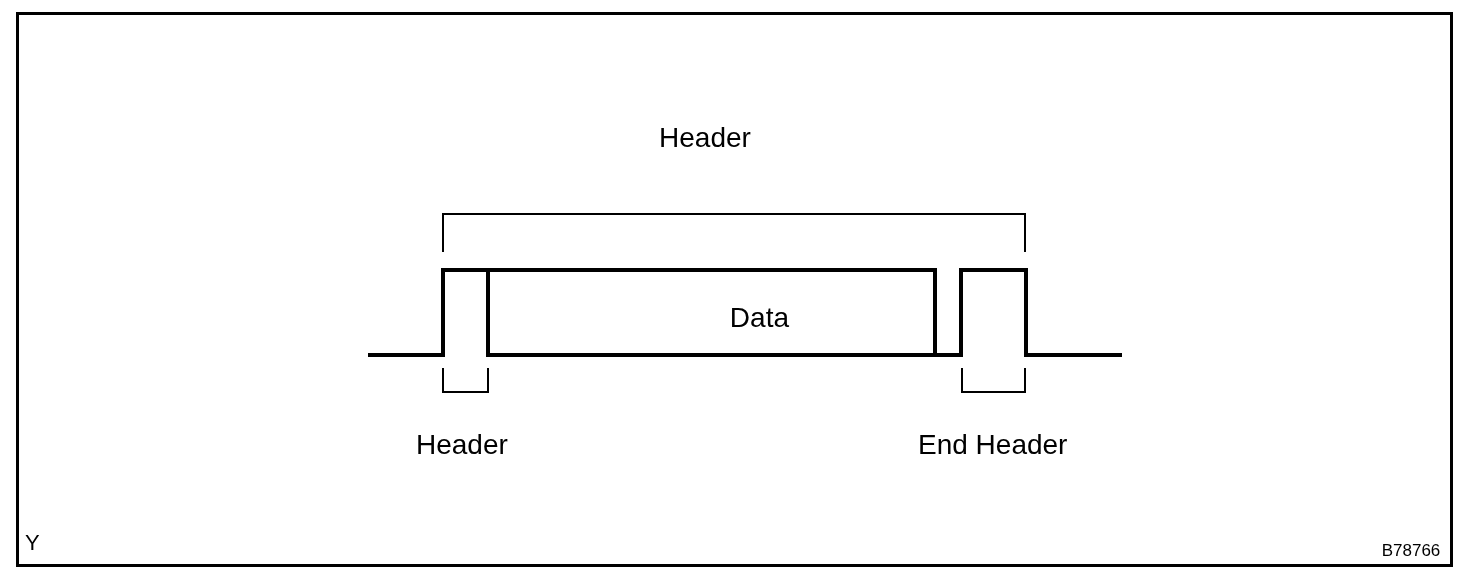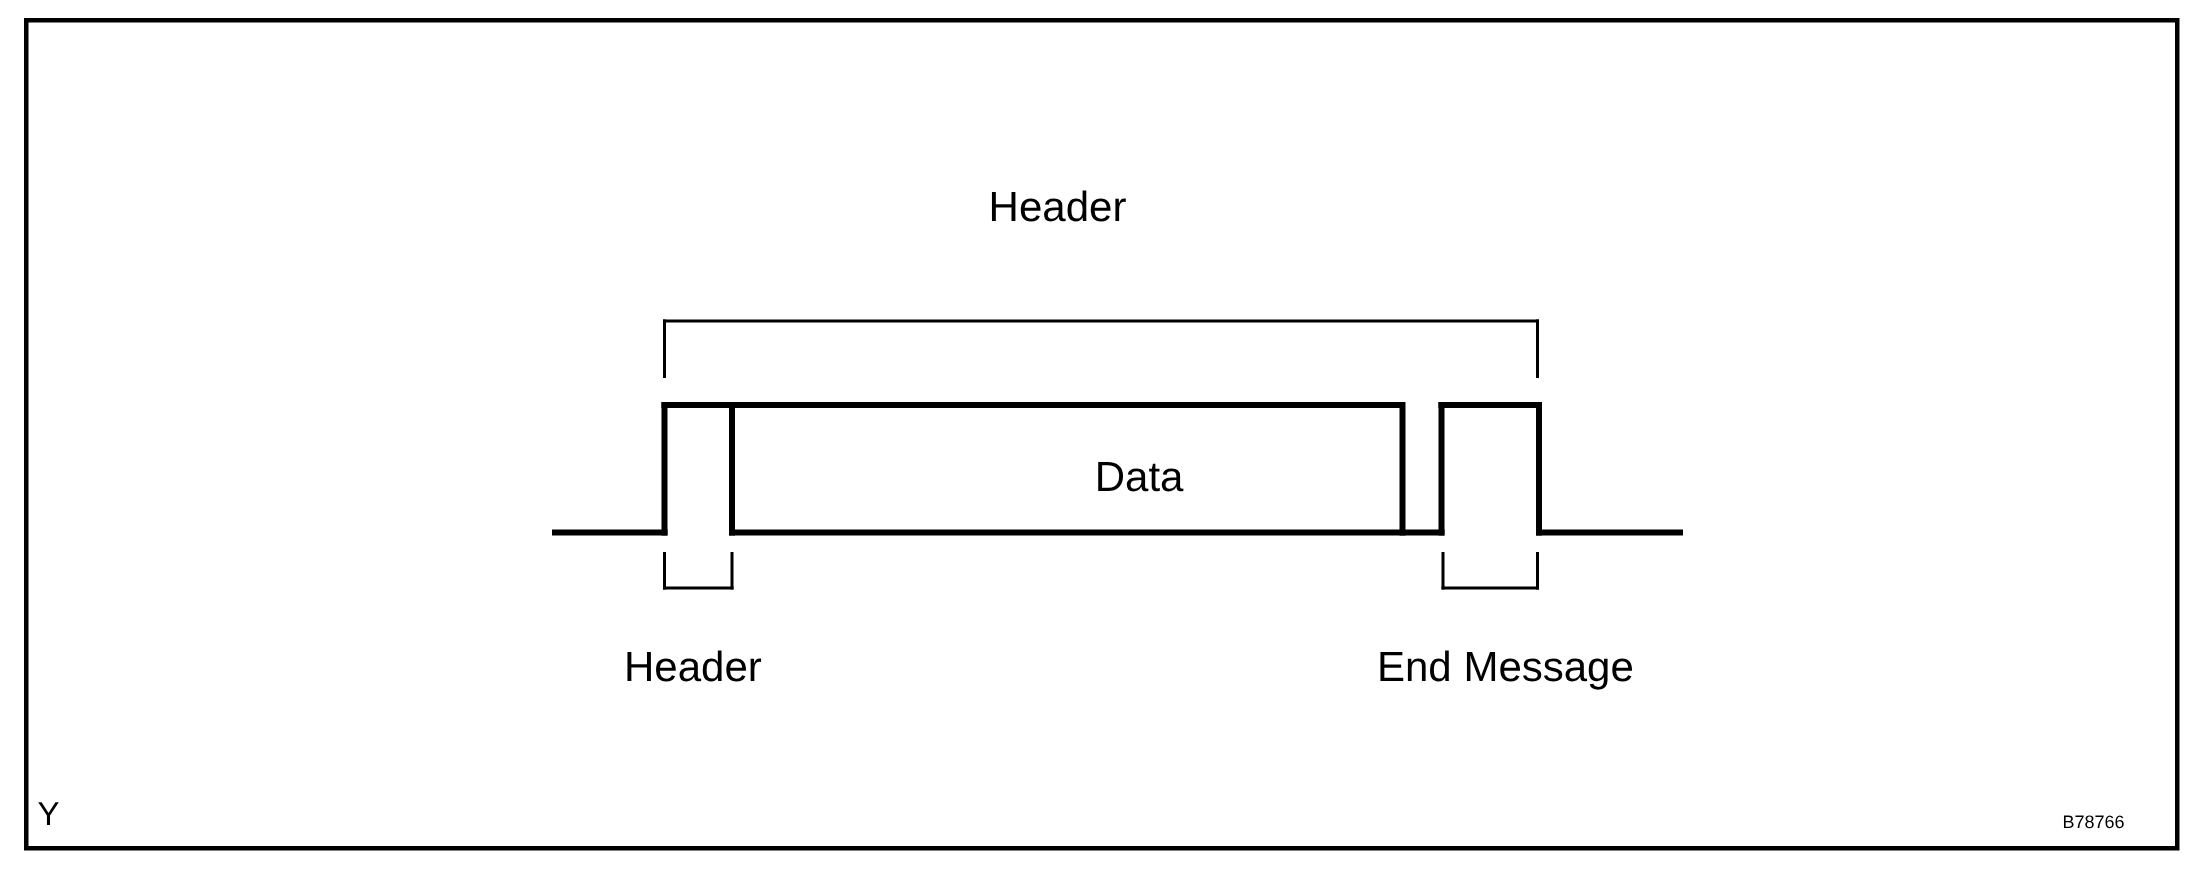--- a/index.html
+++ b/index.html
@@ -47,21 +47,21 @@
   }
   .data-rect {
     border: 4px solid #000;
     box-sizing: border-box;
     background: transparent;
   }
 
   .label { font-size: 28px; line-height: 1.1; white-space: nowrap; }
   .label-center { text-align: center; }
   .label-small { font-size: 22px; line-height: 1; }
-  .label-code { font-size: 12px; line-height: 1; text-align: left; }
+  .label-code { font-size: 17px; line-height: 1; text-align: center; }
 </style>
 </head>
 <body>
 
 <div class="stage">
 
   <div class="abs figure-border"></div>
 
   <div class="abs label label-center" style="left:599px; top:123px; width:212px;">Header</div>
 
@@ -80,19 +80,19 @@
   <div class="abs pulse-open-bottom" style="left:959px; top:268px; width:69px; height:89px;"></div>
 
   <div class="abs wave-line" style="left:1024px; top:353px; width:98px;"></div>
 
   <div class="abs bracket-under" style="left:442px; top:368px; width:47px; height:25px;"></div>
 
   <div class="abs bracket-under" style="left:961px; top:368px; width:65px; height:25px;"></div>
 
   <div class="abs label" style="left:416px; top:430px;">Header</div>
 
-  <div class="abs label" style="left:918px; top:430px;">End Message</div>
+  <div class="abs label" style="left:918px; top:430px;">End Header</div>
 
   <div class="abs label-small" style="left:25px; top:532px;">Y</div>
 
   <div class="abs label-code" style="left:1375px; top:542px; width:72px;">B78766</div>
 
 </div>
 
 </body></html>

